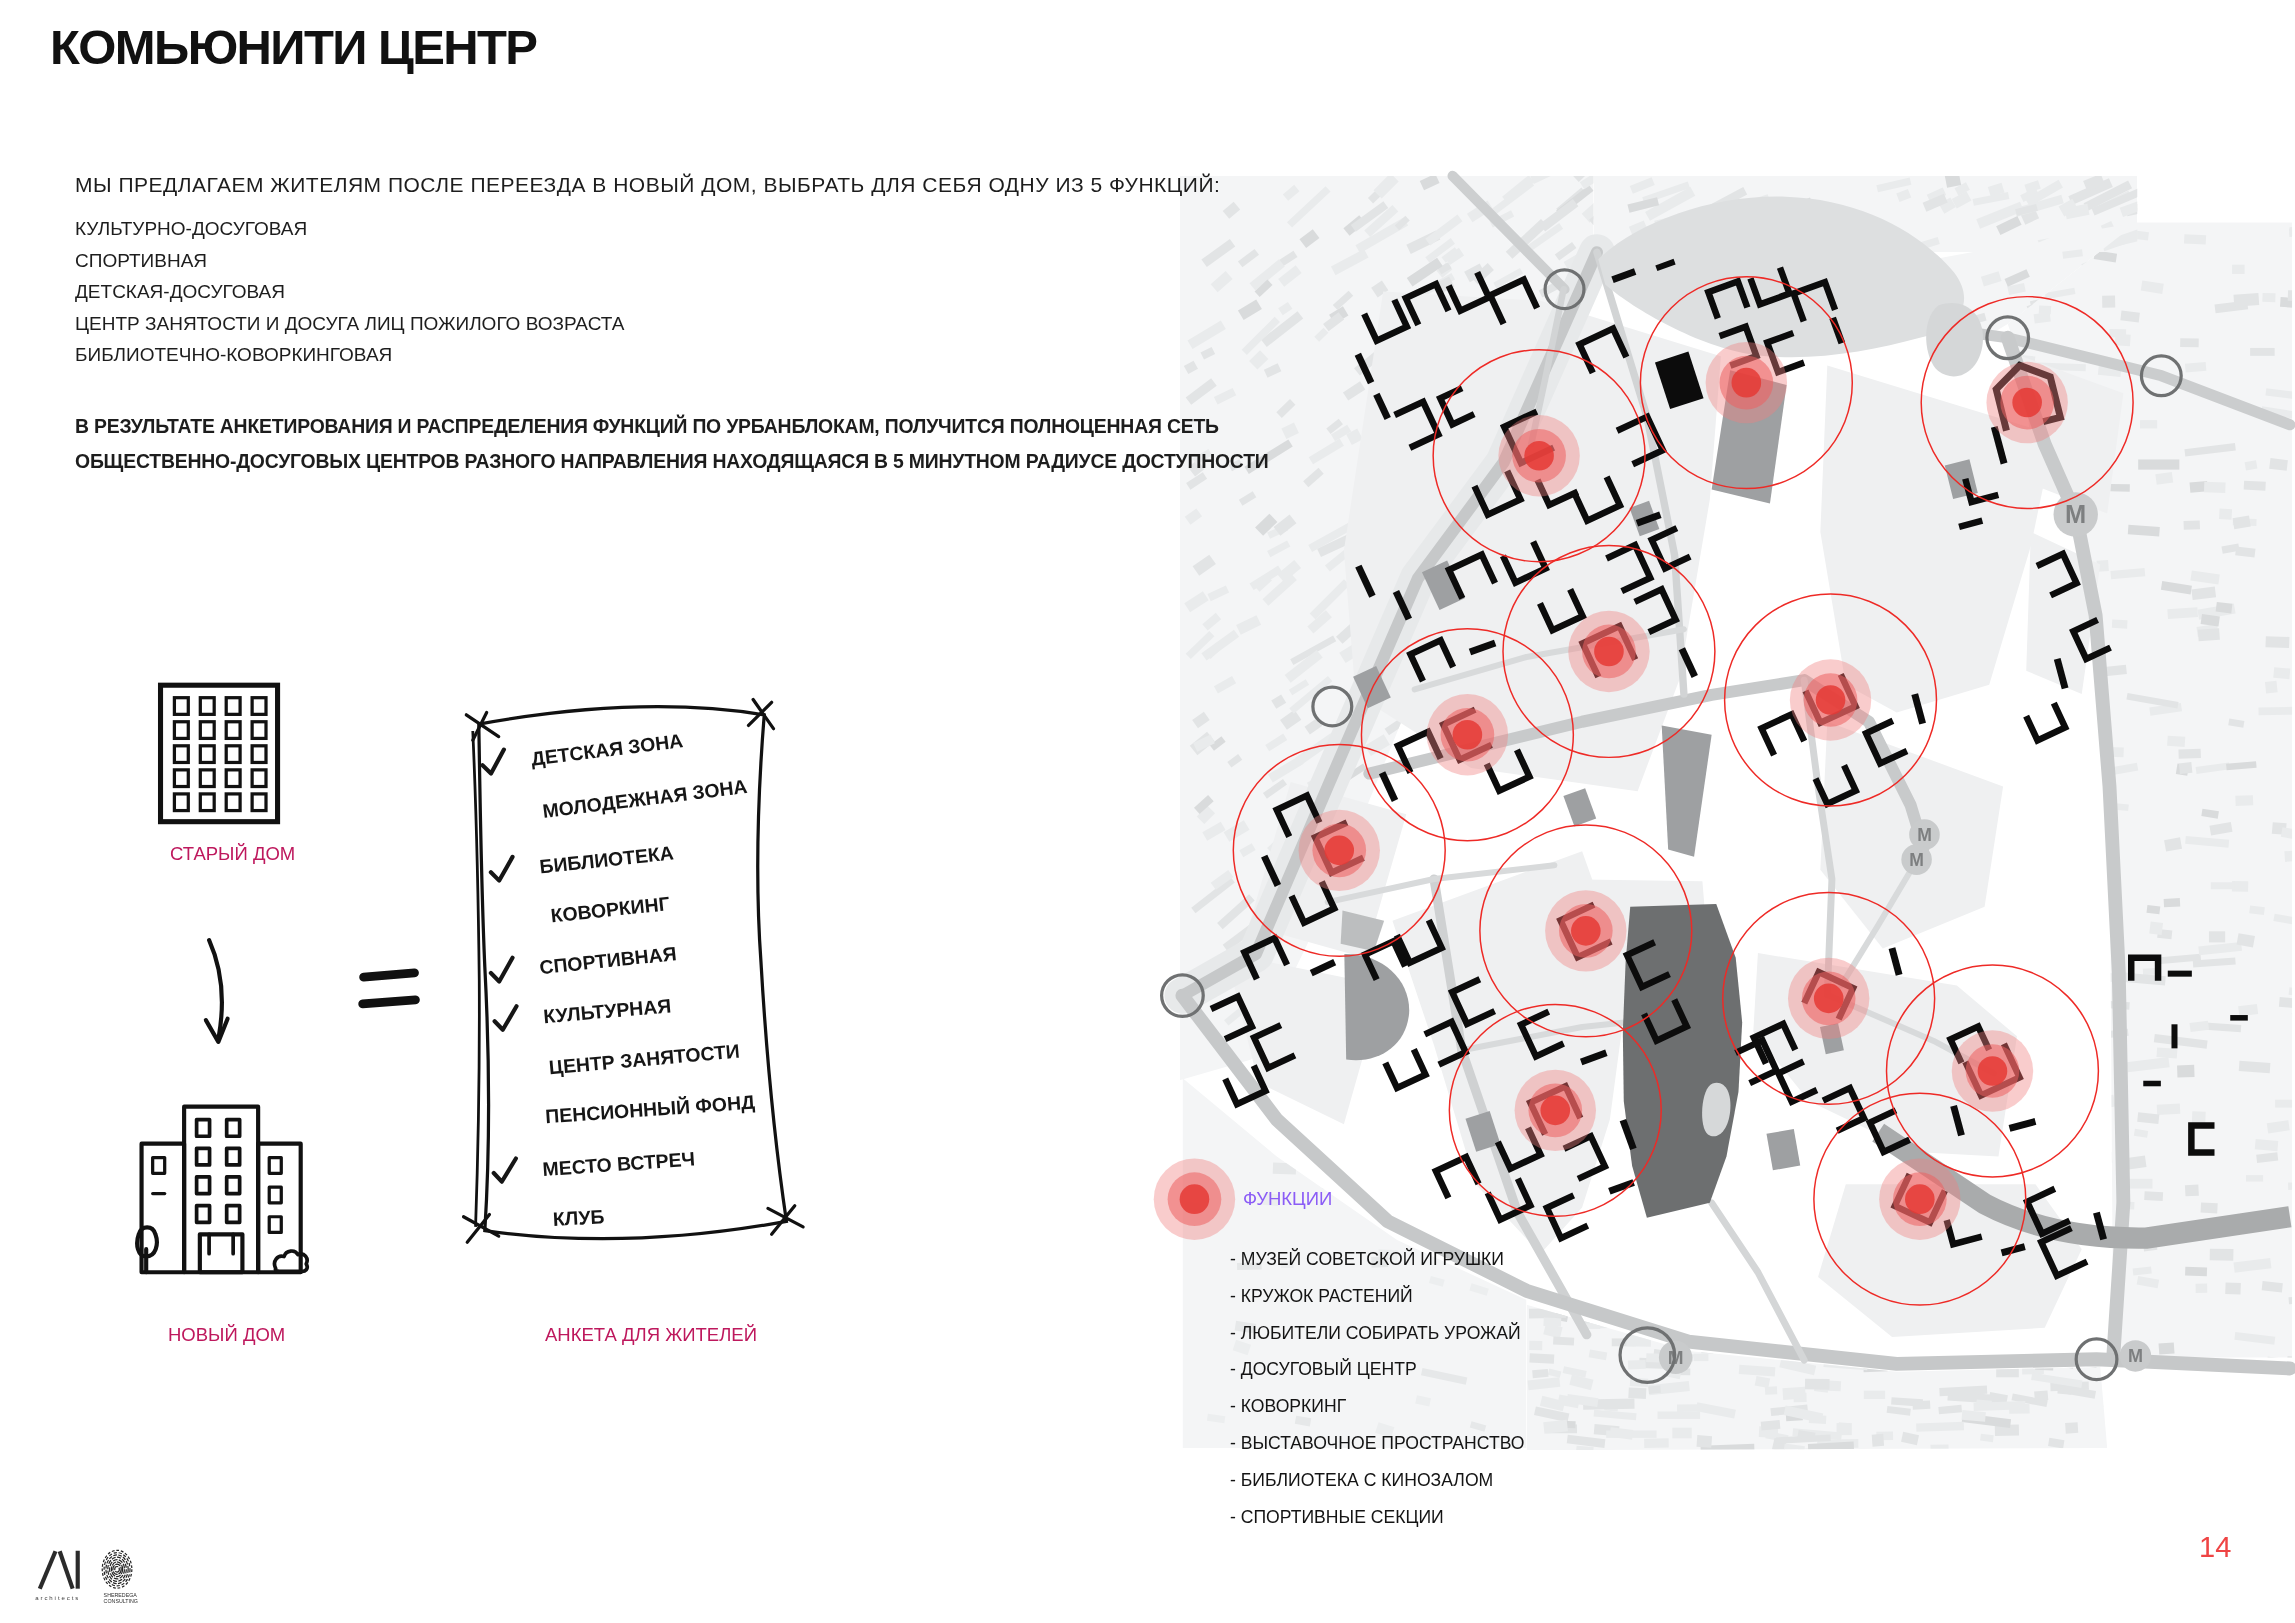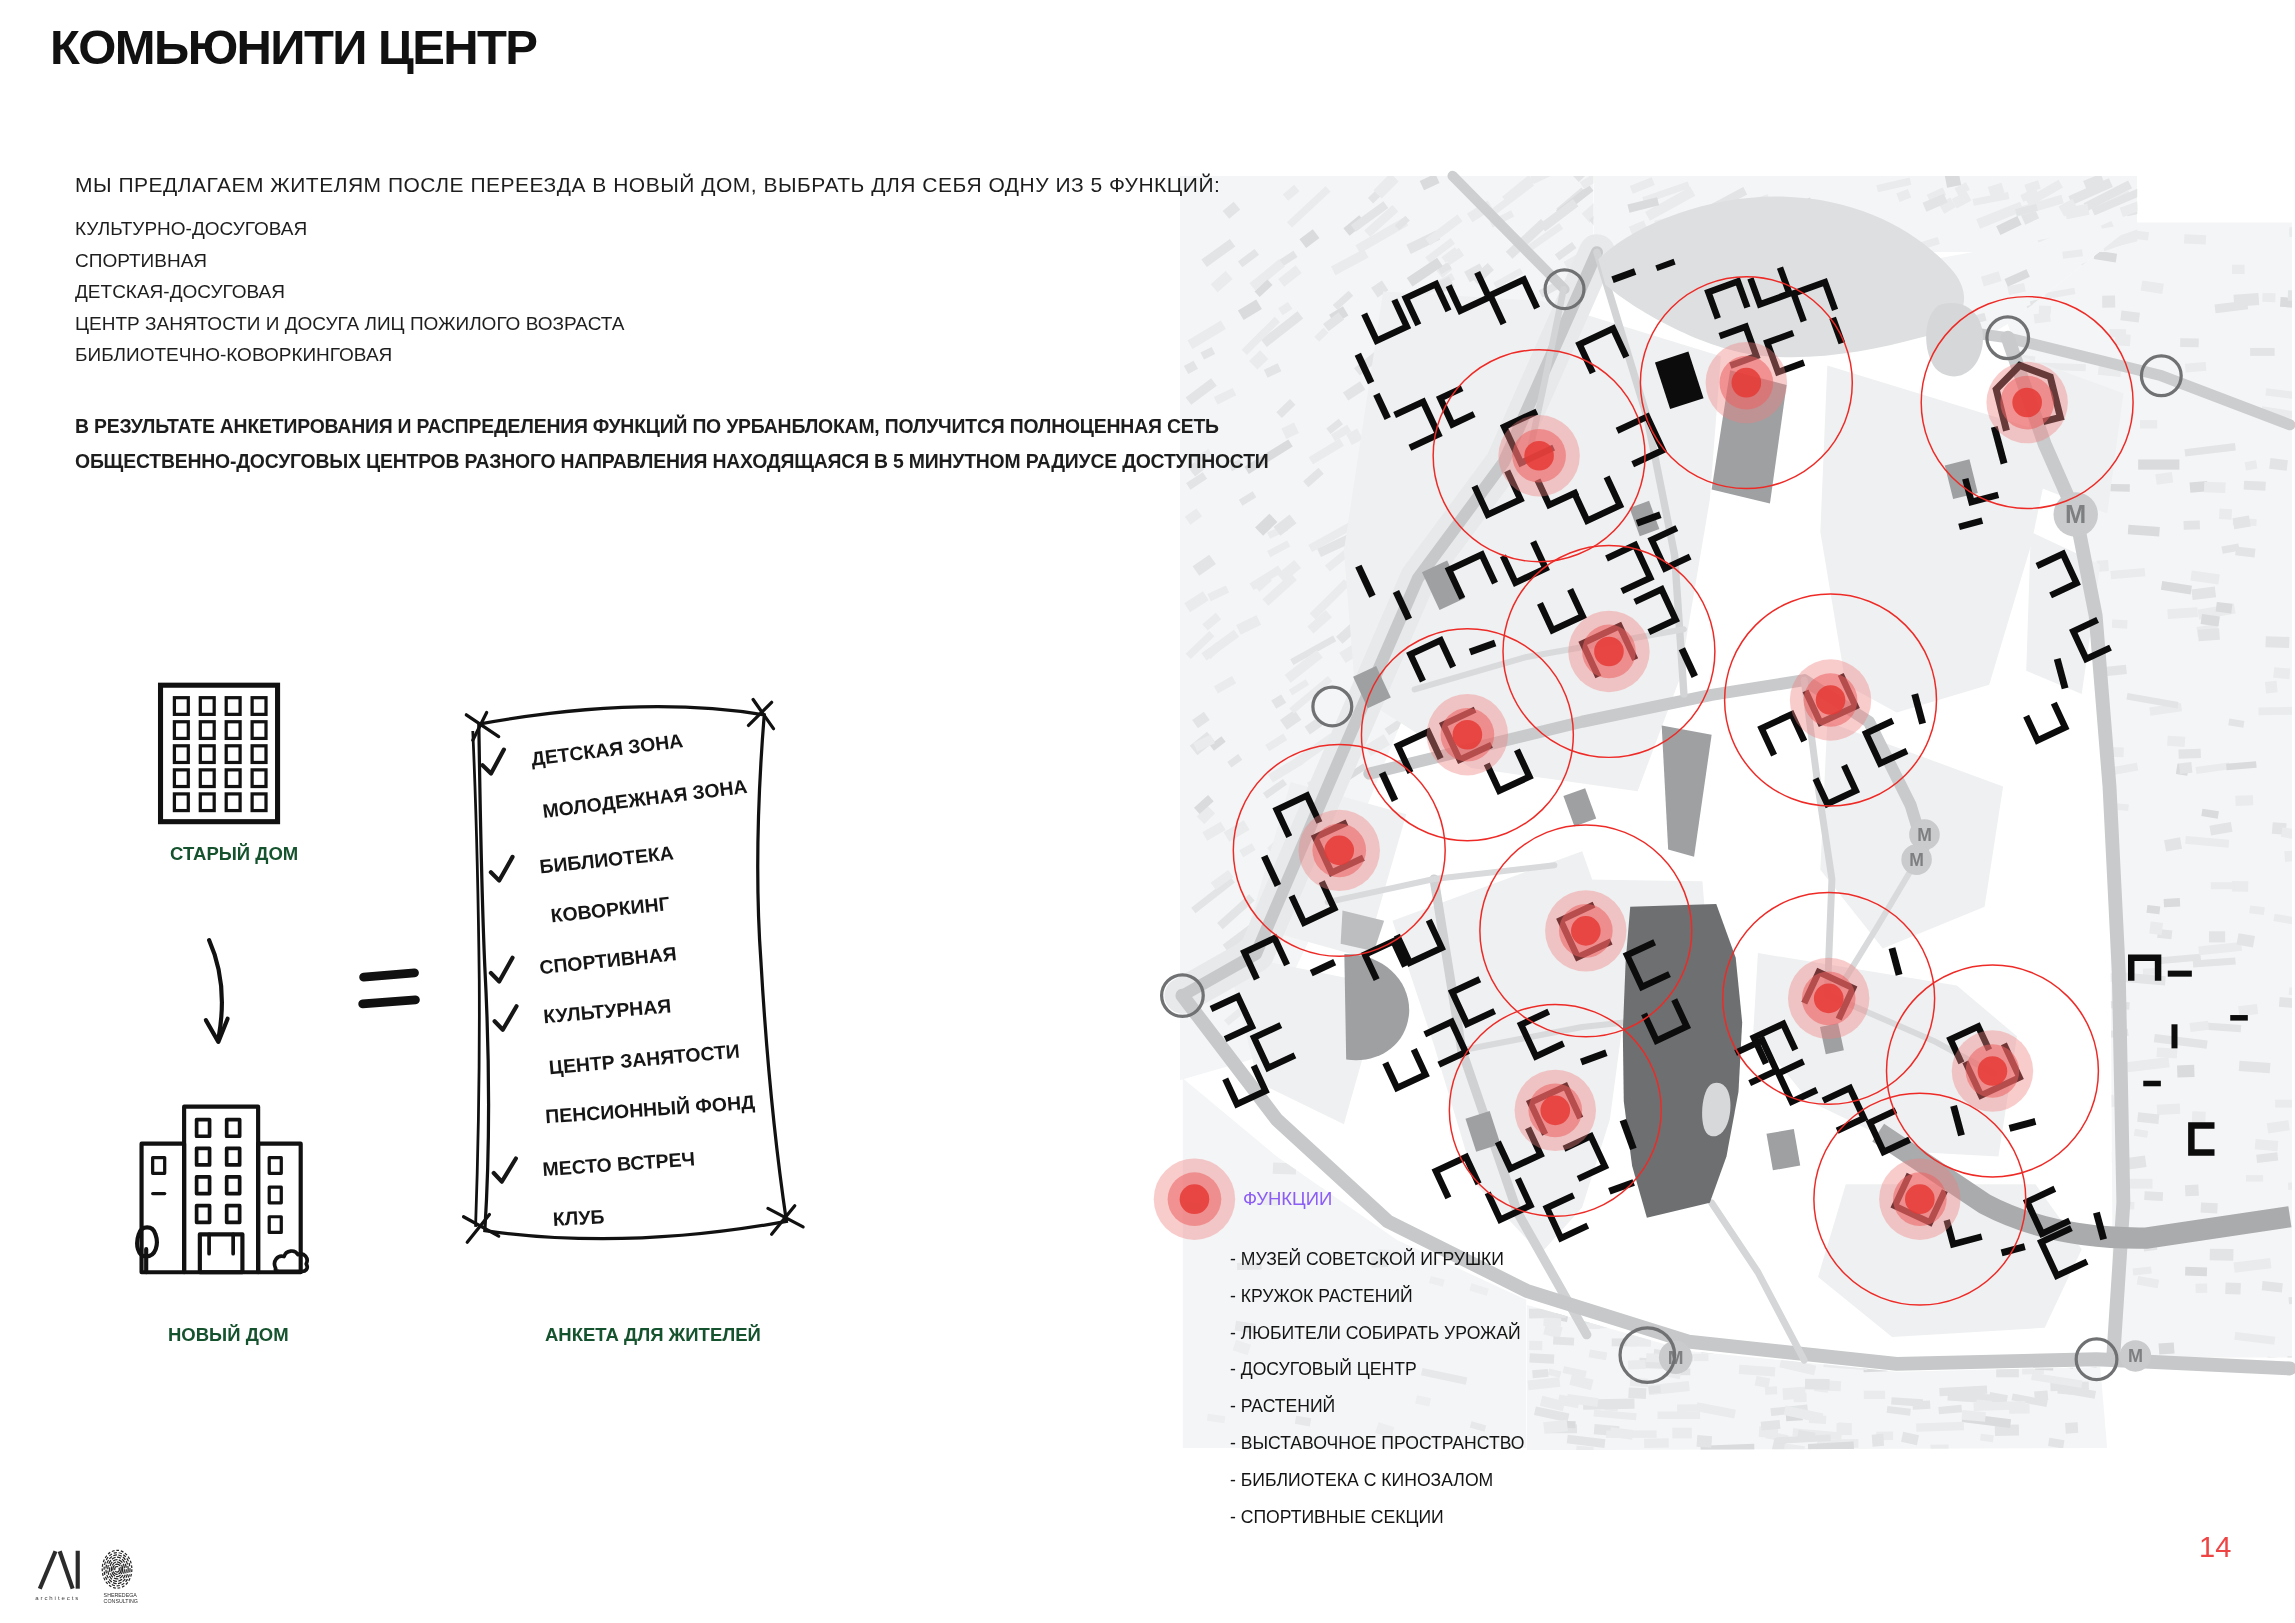--- a/index.html
+++ b/index.html
@@ -1,21 +1,21 @@
 <!DOCTYPE html>
 <html style="font-size:7.4px"><head><meta charset="utf-8">
 <style>
 html,body{margin:0;padding:0}
 body{width:2295px;height:1623px;position:relative;background:#fff;font-family:"Liberation Sans",sans-serif;overflow:hidden}
 .t{position:absolute;white-space:nowrap;color:#1d1d1d}
 .title{left:50px;top:19px;font-size:49px;font-weight:bold;letter-spacing:-1.6px;color:#111}
 .p1{left:75px;top:173px;font-size:21px;font-weight:normal;letter-spacing:0.5px}
 .li{left:75px;font-size:19px;font-weight:normal;letter-spacing:0px}
 .p2{left:75px;font-size:19.4px;font-weight:bold;letter-spacing:-0.2px}
-.cap{font-size:18.5px;font-weight:bold;color:#14532d}
+.cap{font-size:18.5px;font-weight:normal;color:#be185d}
 .lg{left:1230px;font-size:17.6px;letter-spacing:0px;color:#141414}
 .fn{left:1243px;top:1188px;font-size:18.5px;color:#8b5cf6}
 .pg{left:2199px;top:1531px;font-size:29px;color:#ef4444}
 </style></head>
 <body>
 <svg width="2295" height="1623" viewBox="0 0 4961 3508" style="position:absolute;left:0;top:0">
 <defs>
 <clipPath id="cpW">
         <polygon points="2550,380 3445,380 3445,545 3240,1020 3058,1490 2870,1950 2705,2290 2550,2335"></polygon>
       </clipPath>
@@ -1254,17 +1254,17 @@
 <div class="t p2" style="top:415px">В РЕЗУЛЬТАТЕ АНКЕТИРОВАНИЯ И РАСПРЕДЕЛЕНИЯ ФУНКЦИЙ ПО УРБАНБЛОКАМ, ПОЛУЧИТСЯ ПОЛНОЦЕННАЯ СЕТЬ</div>
 <div class="t p2" style="top:450px">ОБЩЕСТВЕННО-ДОСУГОВЫХ ЦЕНТРОВ РАЗНОГО НАПРАВЛЕНИЯ НАХОДЯЩАЯСЯ В 5 МИНУТНОМ РАДИУСЕ ДОСТУПНОСТИ</div>
 <div class="t cap" style="left:170px;top:843px">СТАРЫЙ ДОМ</div>
 <div class="t cap" style="left:168px;top:1324px">НОВЫЙ ДОМ</div>
 <div class="t cap" style="left:545px;top:1324px">АНКЕТА ДЛЯ ЖИТЕЛЕЙ</div>
 <div class="t fn">ФУНКЦИИ</div>
 <div class="t lg" style="top:1249px">- МУЗЕЙ СОВЕТСКОЙ ИГРУШКИ</div>
 <div class="t lg" style="top:1286px">- КРУЖОК РАСТЕНИЙ</div>
 <div class="t lg" style="top:1323px">- ЛЮБИТЕЛИ СОБИРАТЬ УРОЖАЙ</div>
 <div class="t lg" style="top:1359px">- ДОСУГОВЫЙ ЦЕНТР</div>
-<div class="t lg" style="top:1396px">- РАСТЕНИЙ</div>
+<div class="t lg" style="top:1396px">- КОВОРКИНГ</div>
 <div class="t lg" style="top:1433px">- ВЫСТАВОЧНОЕ ПРОСТРАНСТВО</div>
 <div class="t lg" style="top:1470px">- БИБЛИОТЕКА С КИНОЗАЛОМ</div>
 <div class="t lg" style="top:1507px">- СПОРТИВНЫЕ СЕКЦИИ</div>
 <div class="t pg">14</div>
 
 </body></html>

